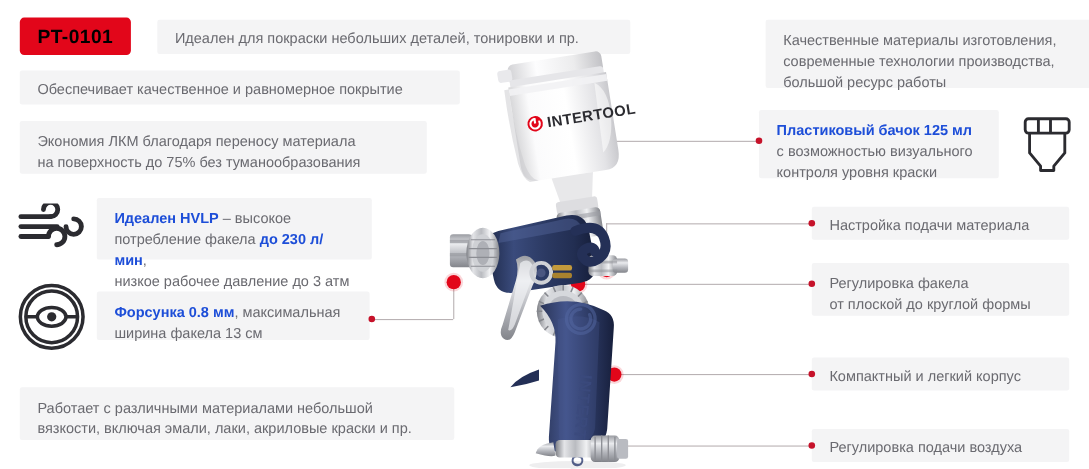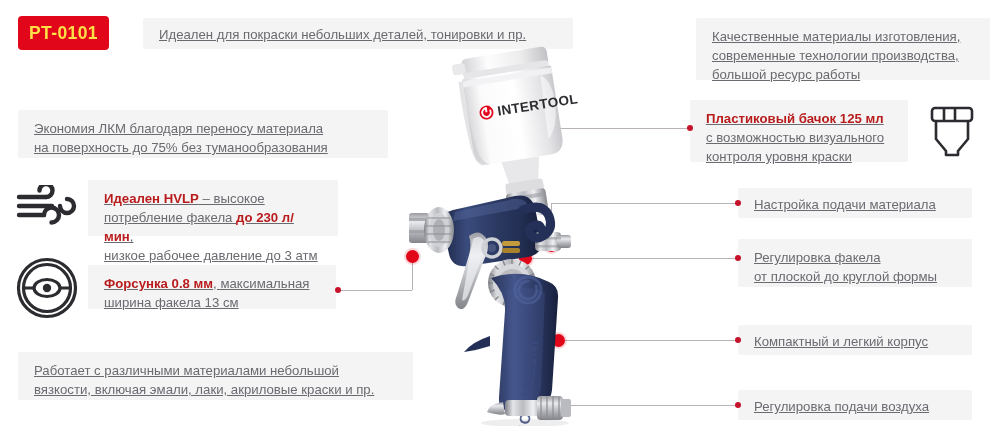--- a/index.html
+++ b/index.html
@@ -22,41 +22,40 @@
   
   .box {
     position: absolute;
     background: #f4f4f5;
     color: #6a6a70;
     font-size: 13.2px;
     line-height: 1.45;
     box-sizing: border-box;
     padding: 9px 16px;
     border-radius: 2px;
-    text-decoration: underline;
   }
   .box b, .box .strong {
-    color: #b91c1c;
+    color: #1d4ed8;
     font-weight: bold;
   }
   .box .norm {
     font-weight: normal;
     color: #6a6a70;
   }
 
   
   .sku {
     position: absolute;
     left: 18px;
     top: 16px;
-    width: 91px;
+    width: 101px;
     height: 34px;
     background: #e2061a;
     border-radius: 4px;
-    color: #fde047;
+    color: #000000;
     font-size: 17.5px;
     font-weight: bold;
     letter-spacing: 0.4px;
     display: flex;
     align-items: center;
     justify-content: center;
   }
 
   
   .icon-wrap {
@@ -107,20 +106,23 @@
 <body>
 
 <div id="page">
 
   <div class="sku">PT-0101</div>
 
   <div class="box" style="left:143px; top:18px; width:430px; height:31px; padding-top:7px;">
     <span>Идеален для покраски небольших деталей, тонировки и пр.</span>
   </div>
 
+  <div class="box" style="left:18px; top:64px; width:400px; height:31px; padding-top:7px;">
+    <span>Обеспечивает качественное и равномерное покрытие</span>
+  </div>
 
   <div class="box" style="left:18px; top:110px; width:370px; height:48px;">
     <div>Экономия ЛКМ благодаря переносу материала</div>
     <div>на поверхность до 75% без туманообразования</div>
   </div>
 
   <div class="icon-wrap" style="left:12px; top:182px; width:70px; height:48px;">
     <svg width="62" height="42" viewBox="0 0 62 42" fill="none" stroke="#2b2b30" stroke-width="4.4" stroke-linecap="round">
       <path d="M3 12 H30"></path>
       <path d="M3 21 H36"></path>

